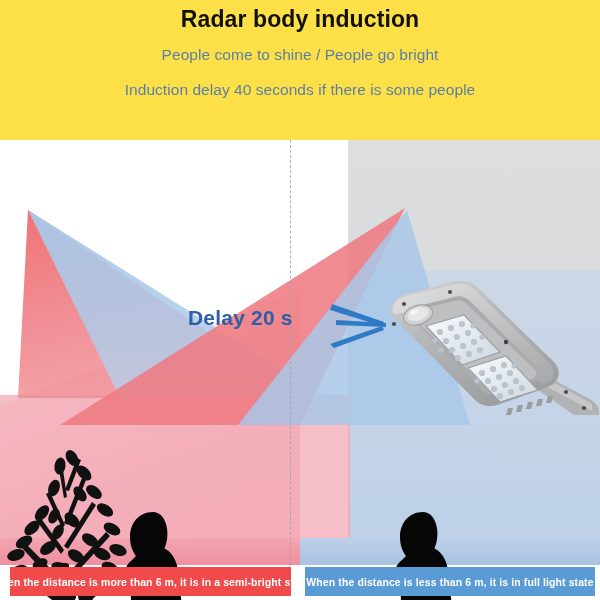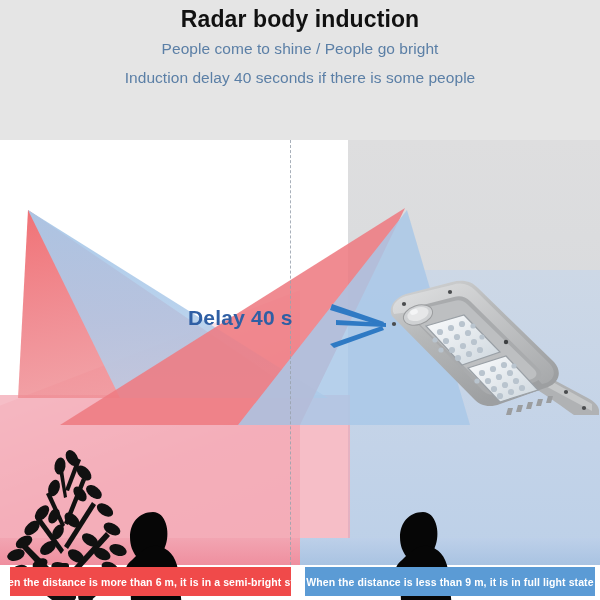--- a/index.html
+++ b/index.html
@@ -1,31 +1,31 @@
 <!DOCTYPE html>
 <html><head>
 <meta charset="utf-8">
 <style>
   html,body{margin:0;padding:0;}
   body{
     width:600px;height:600px;overflow:hidden;background:#ffffff;
     font-family:"Liberation Sans", sans-serif;
     -webkit-font-smoothing:antialiased;
   }
-  #page{position:relative;width:600px;height:600px;background:#e5e5e5;overflow:hidden;}
+  #page{position:relative;width:600px;height:600px;background:#fde047;overflow:hidden;}
 
   
   .header{position:absolute;left:0;top:0;width:600px;text-align:center;}
   .title{
     font-size:23px;font-weight:bold;color:#111;letter-spacing:.1px;
     margin:6px 0 4px 0;line-height:1.15;
   }
   .subtitle{
     font-size:15.5px;color:#5b7fa6;line-height:1.45;letter-spacing:.05px;
-    margin:6px;
+    margin:12px;
   }
 
   
   .scene{
     position:absolute;left:0;top:140px;width:600px;height:460px;overflow:hidden;
     background:#ffffff;
   }
   
   .panel-right{
     position:absolute;left:348px;top:0;width:252px;height:425px;
@@ -206,21 +206,21 @@
         <path d="M33 48 C26 54 22 64 22 76 L24 118 C25 126 30 130 38 130 L64 130 C72 129 76 122 75 112 L70 66 C68 52 60 44 50 42 C44 41 38 43 33 48 Z"></path>
         <path d="M26 118 L30 160 L24 186 L22 193 L40 193 L42 185 L46 156 L52 130 Z"></path>
         <path d="M52 124 L66 156 L76 182 L78 192 L60 192 L56 182 L44 156 L38 132 Z"></path>
         <path d="M18 188 L40 188 L42 196 L26 200 L16 198 Z"></path>
         <path d="M14 196 L28 198 L22 203 L12 202 Z"></path>
         <path d="M62 188 L80 188 L84 196 L90 202 L74 202 L66 196 Z"></path>
         <path d="M84 196 L92 202 L92 204 L80 204 Z"></path>
       </g>
     </svg>
 
-    <div class="delay-label">Delay 40 s</div>
+    <div class="delay-label">Delay 20 s</div>
     <svg class="arrow-wrap" viewBox="0 0 60 52">
       <g fill="#2f7ac4">
         <polygon points="2,6 54,24 52,28 0,12"></polygon>
         <polygon points="6,22 56,25 56,29 6,27"></polygon>
         <polygon points="0,46 52,28 54,32 4,50"></polygon>
       </g>
     </svg>
 
     <svg class="lamp" viewBox="0 0 222 135">
       <defs>
@@ -312,16 +312,16 @@
         <path d="M170 116 l5 0 l-2 7 l-5 0 Z"></path>
       </g>
     </svg>
 
   </div>
 
   <div class="cap cap-red">
     <span>When the distance is more than 6 m, it is in a semi-bright state</span>
   </div>
   <div class="cap cap-blue">
-    <span>When the distance is less than 9 m, it is in full light state</span>
+    <span>When the distance is less than 6 m, it is in full light state</span>
   </div>
 
 </div>
 
 </body></html>

